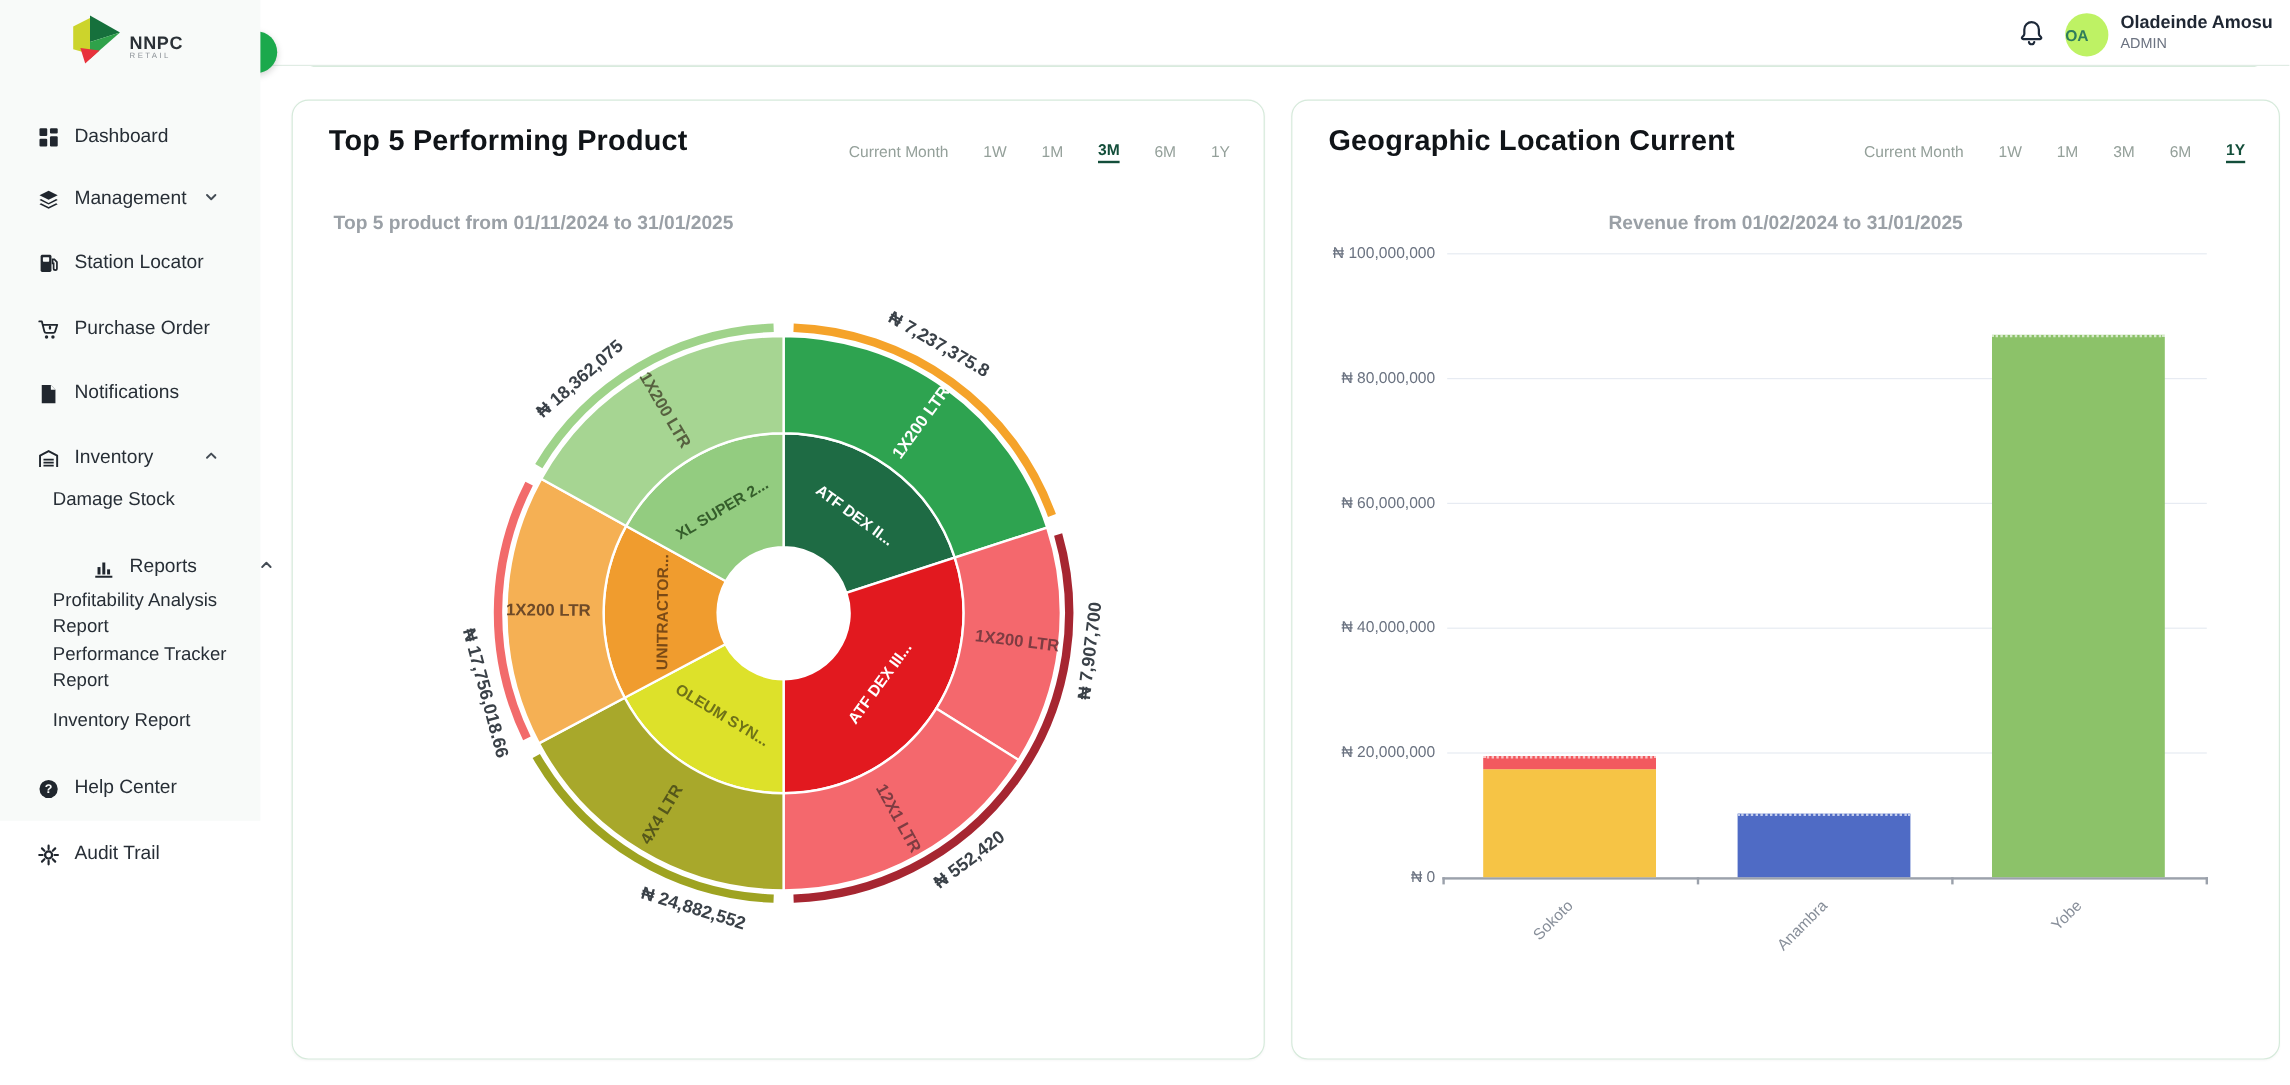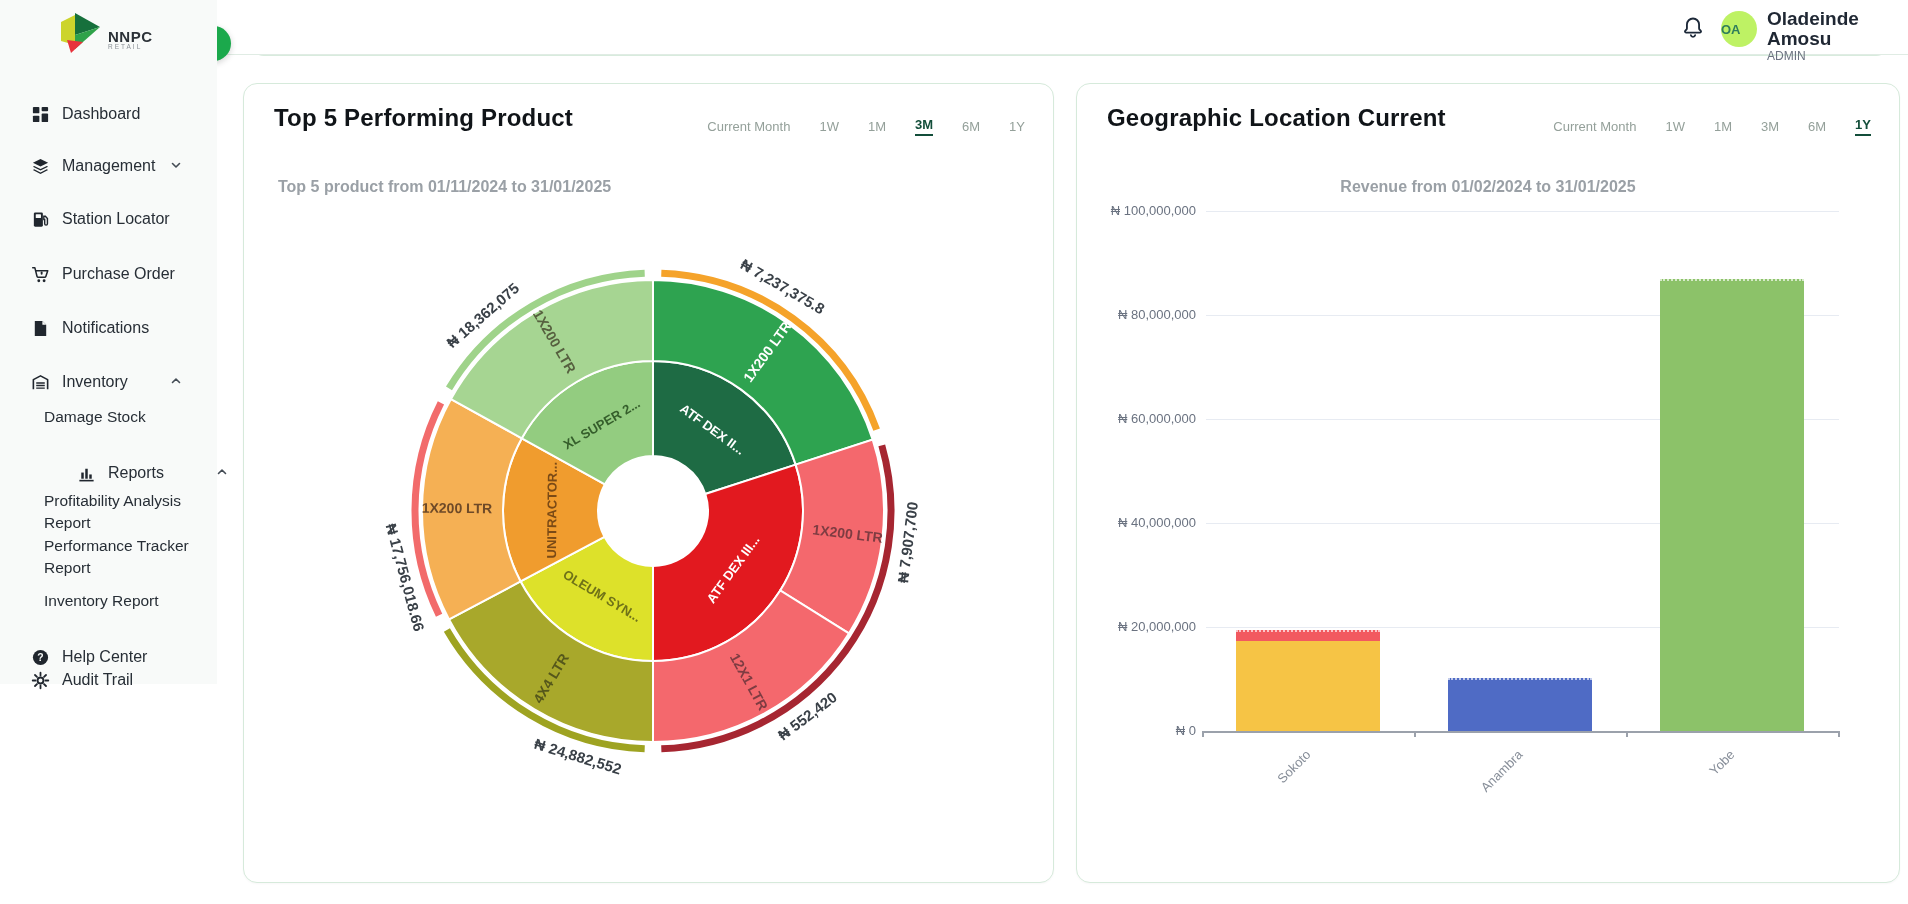--- a/index.html
+++ b/index.html
@@ -17,21 +17,21 @@
   .nav-item .lbl { position:absolute; left:62px; font-size:16px; color:#272e36; font-weight:500; }
   .nav-item .chev { position:absolute; left:170px; top:50%; transform:translateY(-50%); }
   .nav-sub { position:absolute; left:44px; width:165px; font-size:15.5px; color:#272e36; font-weight:500; line-height:22px; cursor:pointer; }
 
   
   .topbar { position:absolute; left:217px; top:0; width:1691px; height:55px; background:#fff; border-bottom:1px solid #e0ece4; z-index:4; }
   .collapse { position:absolute; left:-21px; top:26px; width:35px; height:35px; border-radius:50%; background:#1ba94c; border:none; color:#fff; z-index:6; cursor:pointer; box-shadow:0 2px 6px rgba(0,0,0,.18); display:flex; align-items:center; justify-content:center; }
   .bell { position:absolute; left:1463px; top:15px; width:26px; height:26px; cursor:pointer; }
   .avatar { position:absolute; left:1504px; top:11px; width:36px; height:36px; border-radius:50%; background:#bef264; color:#2f7d5b; font-size:13px; font-weight:700; display:flex; align-items:center; cursor:pointer; }
   .userinfo { position:absolute; left:1550px; top:9px; cursor:pointer; }
-  .user-name { font-size:19px; font-weight:700; color:#1f2733; line-height:20px; }
+  .user-name { font-size:15px; font-weight:700; color:#1f2733; line-height:20px; }
   .user-role { font-size:12px; color:#6b7280; line-height:15px; }
 
   
   .sliver { position:absolute; left:250px; top:42px; width:1640px; height:14px; background:#fff; border:1px solid #d8ebdd; border-top:none; border-radius:0 0 14px 14px; z-index:3; }
   .card { position:absolute; top:83px; height:800px; background:#fff; border:1px solid #d6eadb; border-radius:14px; box-shadow:0 1px 2px rgba(0,0,0,.03); }
   .card1 { left:243px; width:811px; }
   .card2 { left:1076px; width:824px; }
   .card-title { position:absolute; left:30px; top:20px; font-size:24px; font-weight:800; color:#101418; letter-spacing:.2px; }
   .filters { position:absolute; right:28px; top:33px; display:flex; gap:29px; align-items:center; }
   .pill { font-size:13px; color:#94a09a; font-weight:500; cursor:pointer; white-space:nowrap; }
@@ -153,21 +153,21 @@
         <div class="nav-sub" style="top: 590px;"><span>Inventory Report</span></div>
         <div class="nav-item" style="top: 639px; height: 36px;">
           <span class="ic">
             <svg width="19" height="19" viewBox="0 0 20 20">
               <circle cx="10" cy="10" r="8" fill="#20262e"></circle>
               <text x="10" y="13.7" text-anchor="middle" font-size="11" font-weight="bold" fill="#f8faf9">?</text>
             </svg>
           </span>
           <span class="lbl">Help Center</span>
         </div>
-        <div class="nav-item" style="top: 662px; height: 36px;">
+        <div class="nav-item" style="top: 694px; height: 36px;">
           <span class="ic">
             <svg width="19" height="19" viewBox="0 0 20 20">
               <circle cx="10" cy="10" r="3.1" fill="none" stroke="#20262e" stroke-width="2"></circle>
               <path d="M10 1.8v3M10 15.2v3M1.8 10h3M15.2 10h3M4.2 4.2l2.1 2.1M13.7 13.7l2.1 2.1M15.8 4.2l-2.1 2.1M6.3 13.7l-2.1 2.1" stroke="#20262e" stroke-width="1.9" stroke-linecap="round"></path>
             </svg>
           </span>
           <span class="lbl">Audit Trail</span>
         </div>
       </nav>
   </aside>

